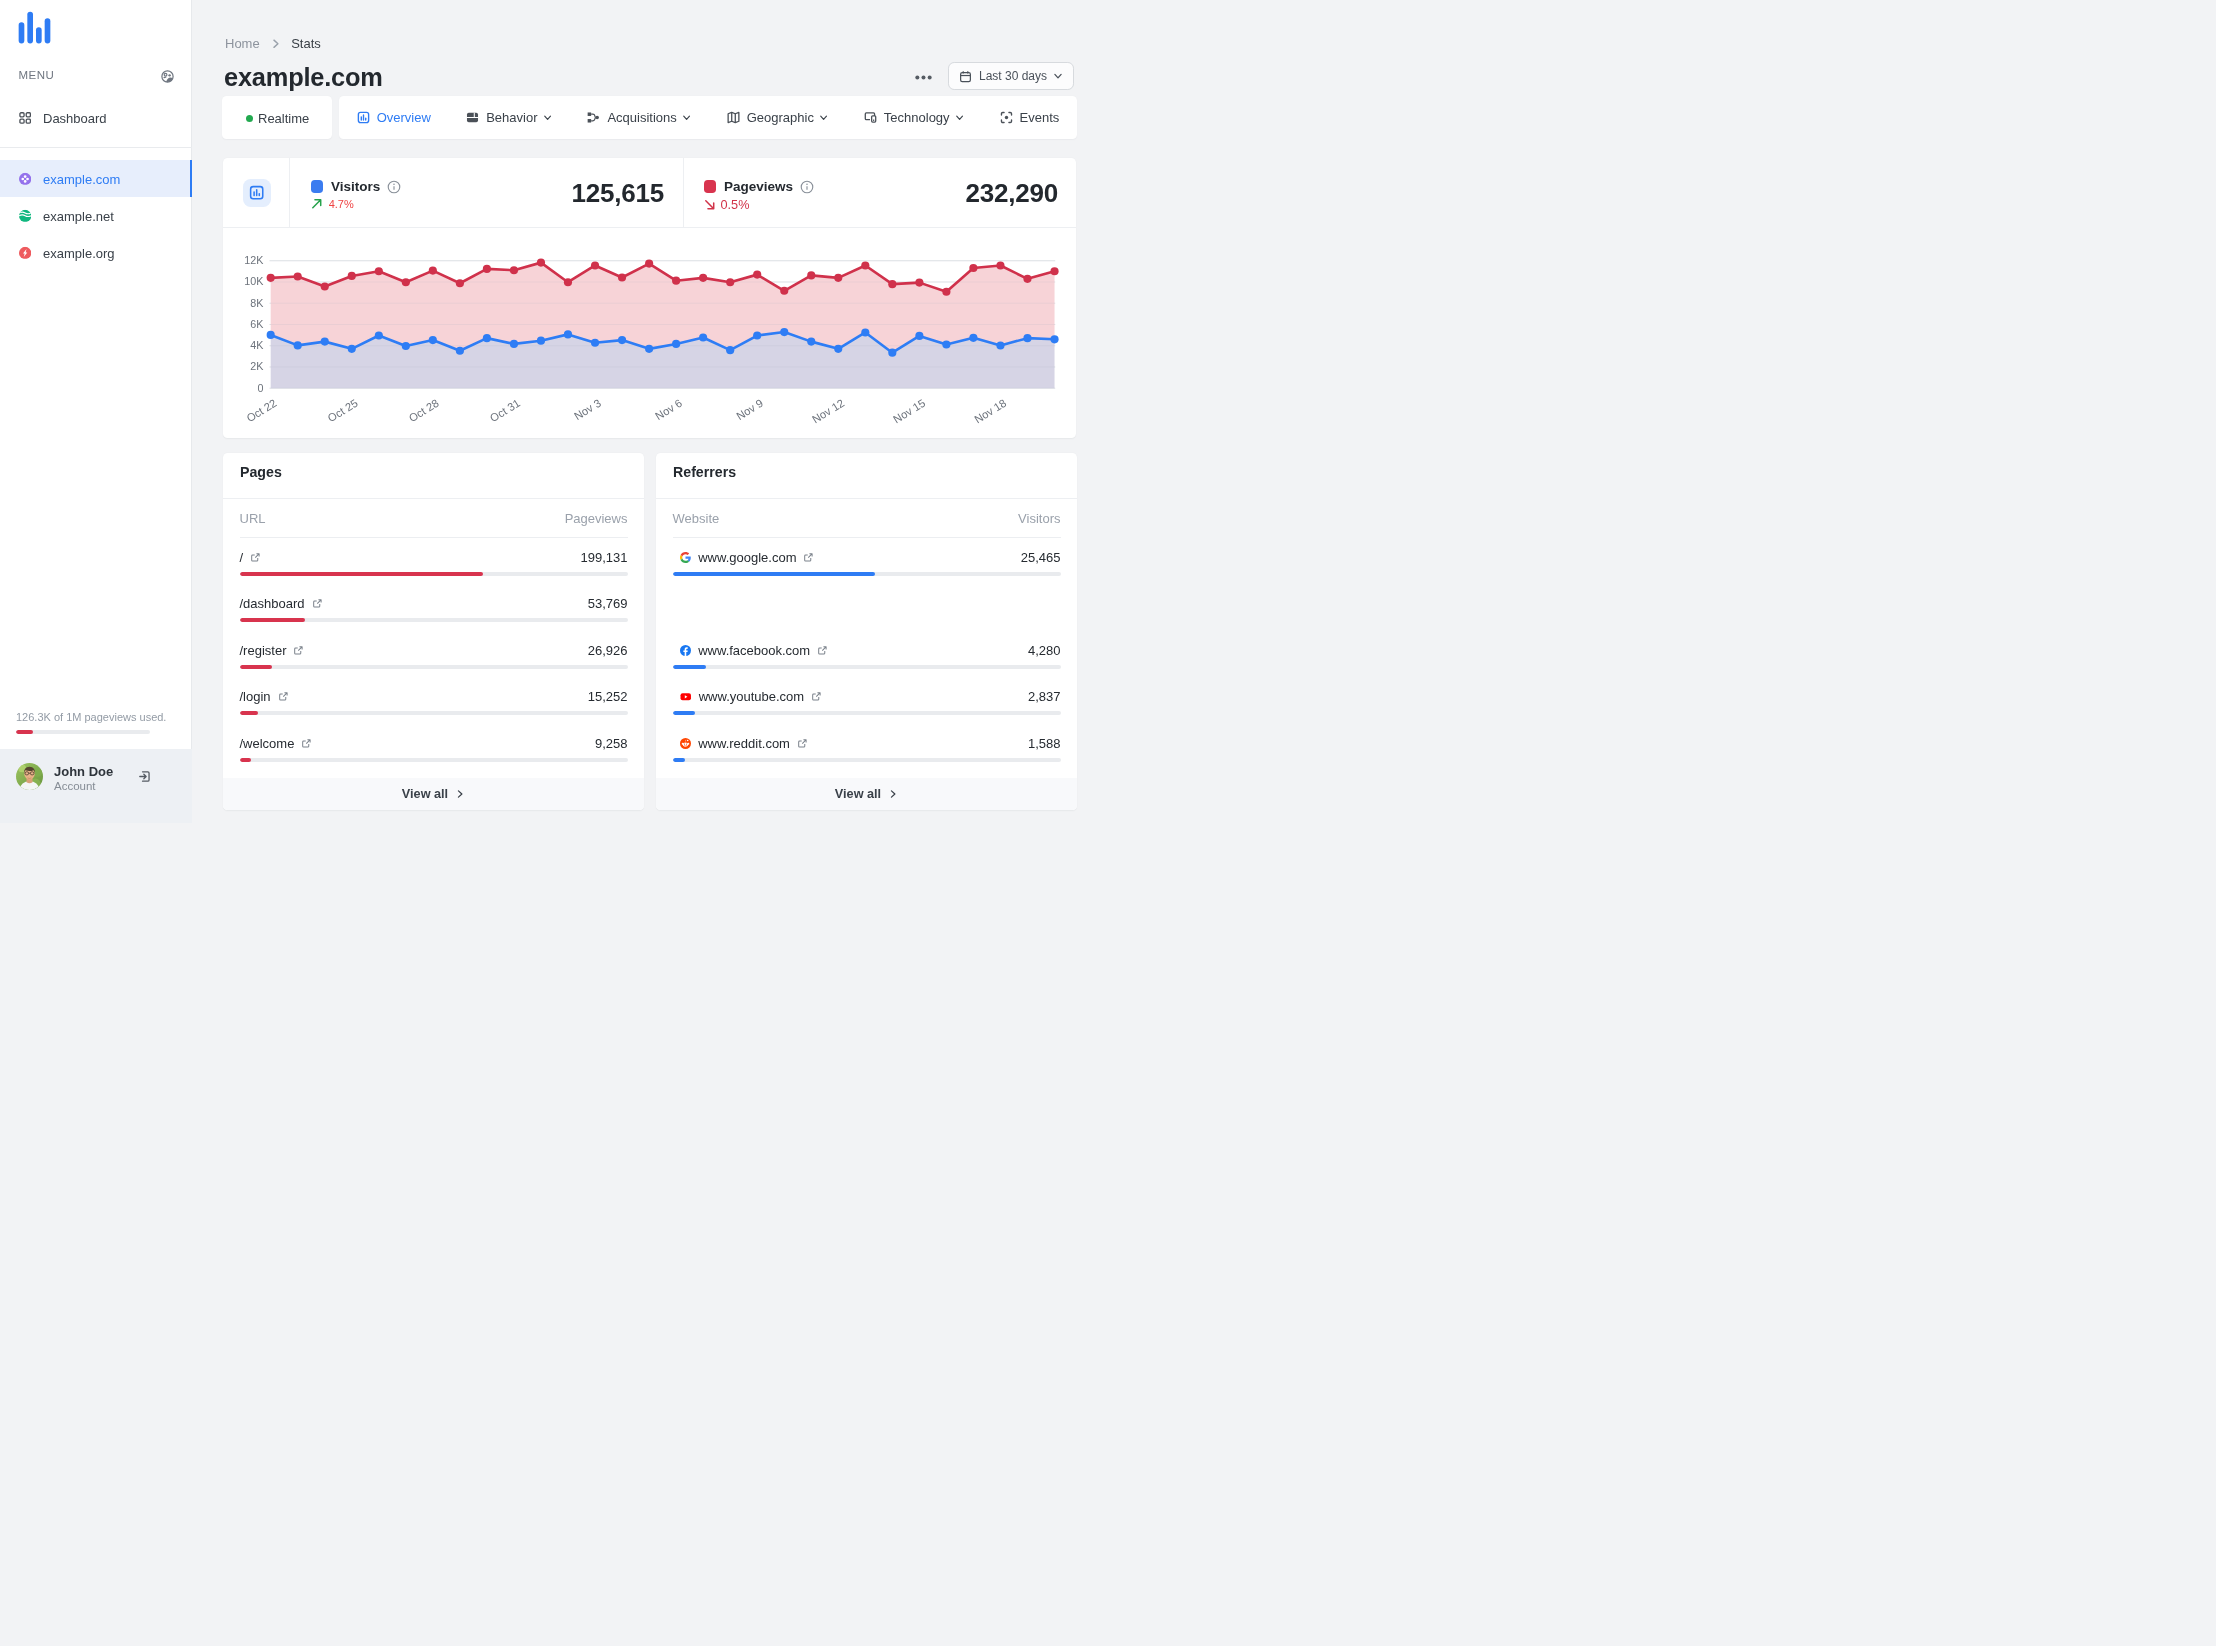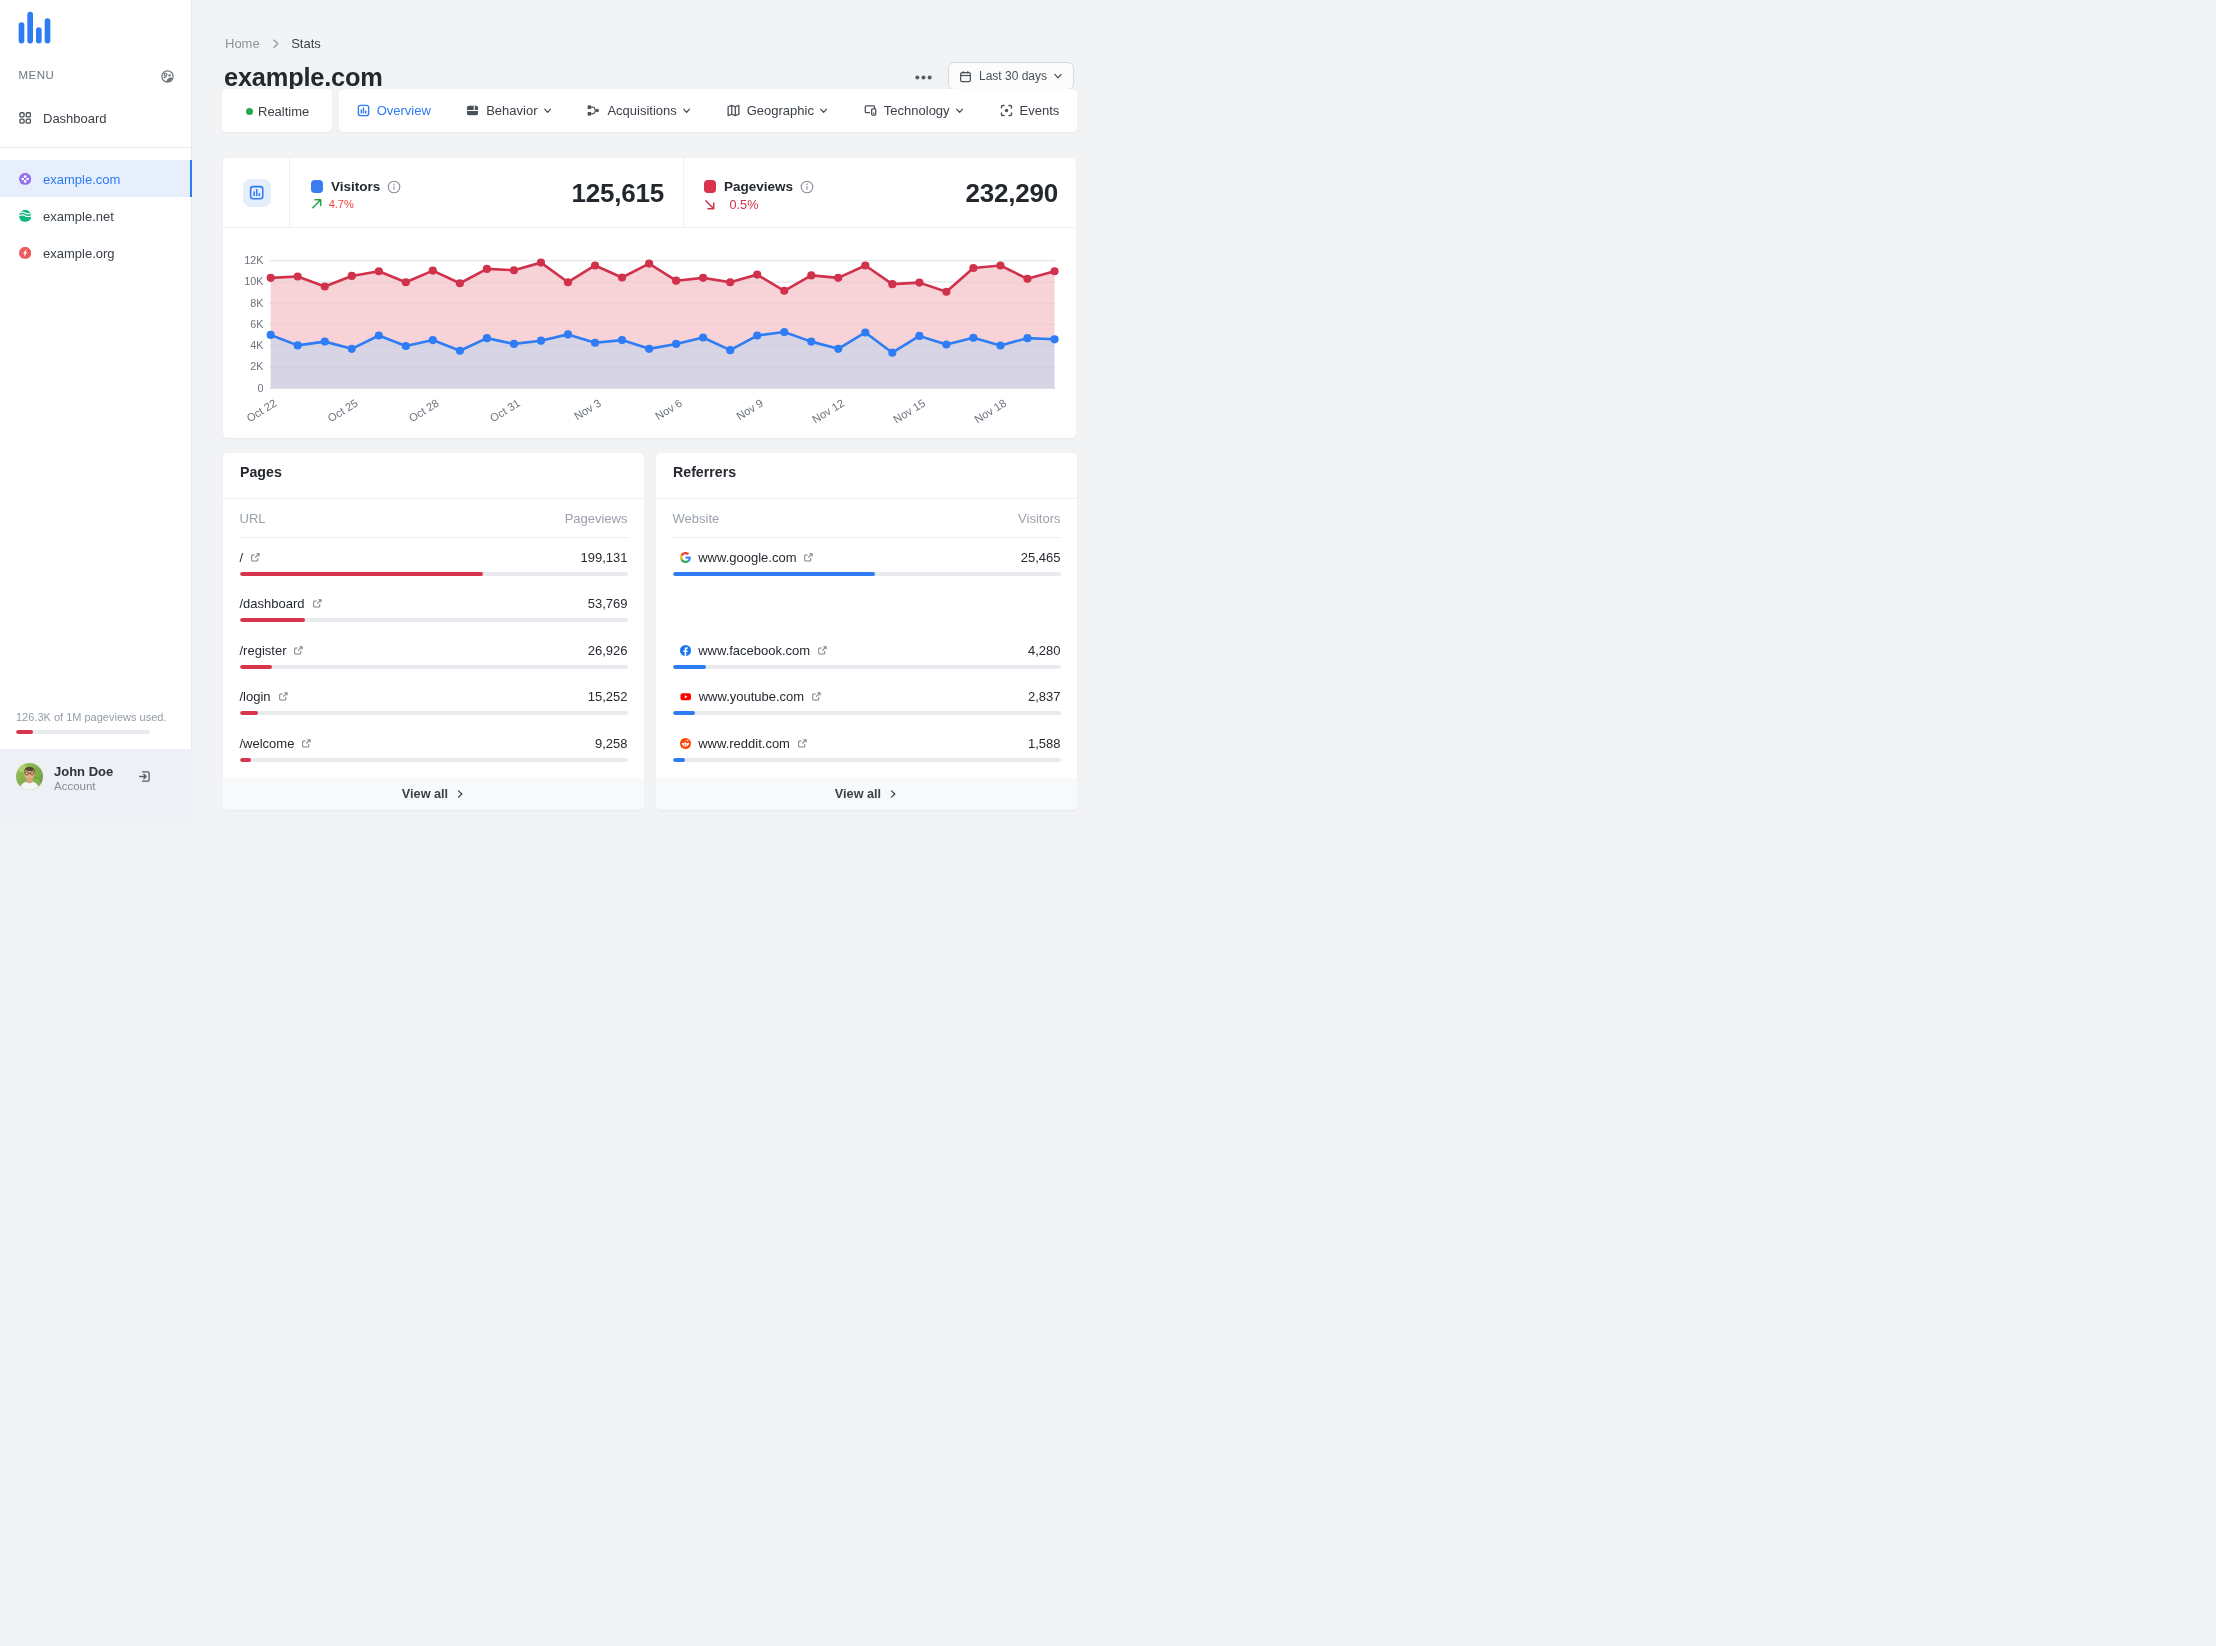--- a/index.html
+++ b/index.html
@@ -35,21 +35,21 @@
 .crumbs { position:absolute; left:33px; top:36px; font-size:13px; color:#8d939d; display:flex; align-items:center; }
 .crumbs .sep { margin:0 10px; display:flex; }
 .crumbs .cur { color:#3a4047; }
 .pagetitle { position:absolute; left:32px; top:63px; font-size:25.4px; font-weight:bold; color:#23282e; letter-spacing:-0.2px; }
 .dots3 { position:absolute; left:723px; top:72px; width:17px; height:10.8px; }
 .datebtn {
   position:absolute; left:756px; top:62px; width:126px; height:28px;
   background:#fcfcfd; border:0.8px solid #d7dade; border-radius:6.2px;
   display:flex; align-items:center; padding:0 10px; color:#4a515a; font-size:12px;
 }
-.tabseg { position:absolute; top:89px; height:43px; background:#fff; border-radius:4.6px; box-shadow:0 0.8px 1.5px rgba(25,30,40,0.04); }
+.tabseg { position:absolute; top:96px; height:43px; background:#fff; border-radius:4.6px; box-shadow:0 0.8px 1.5px rgba(25,30,40,0.04); }
 .seg1 { left:30px; width:110px; }
 .seg2 { left:147px; width:738px; display:flex; align-items:center; justify-content:space-between; padding:0 17.7px; }
 .tab { display:flex; align-items:center; font-size:13px; color:#3a4149; white-space:nowrap; }
 .tab svg.ti { margin-right:7px; }
 .tab svg.ch { margin-left:5.4px; }
 .tab.blue { color:#2e7cf4; }
 .card { position:absolute; background:#fff; border-radius:4.6px; box-shadow:0 0.8px 1.5px rgba(25,30,40,0.05); }
 .bigcard { left:31px; top:158px; width:853px; height:280px; }
 .statsrow { position:absolute; left:0; top:0; width:853px; height:70px; border-bottom:0.8px solid #edeff2; }
 .statcell-ico { position:absolute; left:0; top:0; width:67px; height:70px; border-right:0.8px solid #edeff2; }
@@ -330,21 +330,21 @@
           <svg style="margin-left:7px" width="14" height="14" viewBox="0 0 16 16" fill="none" stroke="#899099" stroke-width="1.3">
             <circle cx="8" cy="8" r="6.6"></circle>
             <line x1="8" y1="7.2" x2="8" y2="11.2"></line>
             <circle cx="8" cy="4.9" r="0.9" fill="#899099" stroke="none"></circle>
           </svg>
         </div>
         <div class="abs" style="left:21px; top:40px; display:flex; align-items:center;">
           <svg width="11.5" height="11.5" viewBox="0 0 16 16" fill="none" stroke="#d13349" stroke-width="2.1" stroke-linecap="round" stroke-linejoin="round">
             <path d="M2.5 2.5 L13.5 13.5 M13.5 5.5 V13.5 H5.5"></path>
           </svg>
-          <span style="margin-left:14px; font-size:12.7px; color:#d13349;">0.5%</span>
+          <span style="margin-left:5px; font-size:12.7px; color:#d13349;">0.5%</span>
         </div>
         <div class="statnum" style="right:19px;">232,290</div>
       </div>
     </div>
     <svg class="chart" width="853" height="210" viewBox="0 0 1109 273">
 <defs>
 <linearGradient id="gr" x1="0" y1="0" x2="0" y2="1" gradientUnits="userSpaceOnUse">
 <stop offset="0" stop-color="#f2bec7"></stop>
 <stop offset="1" stop-color="#f7d3d7"></stop>
 </linearGradient>

